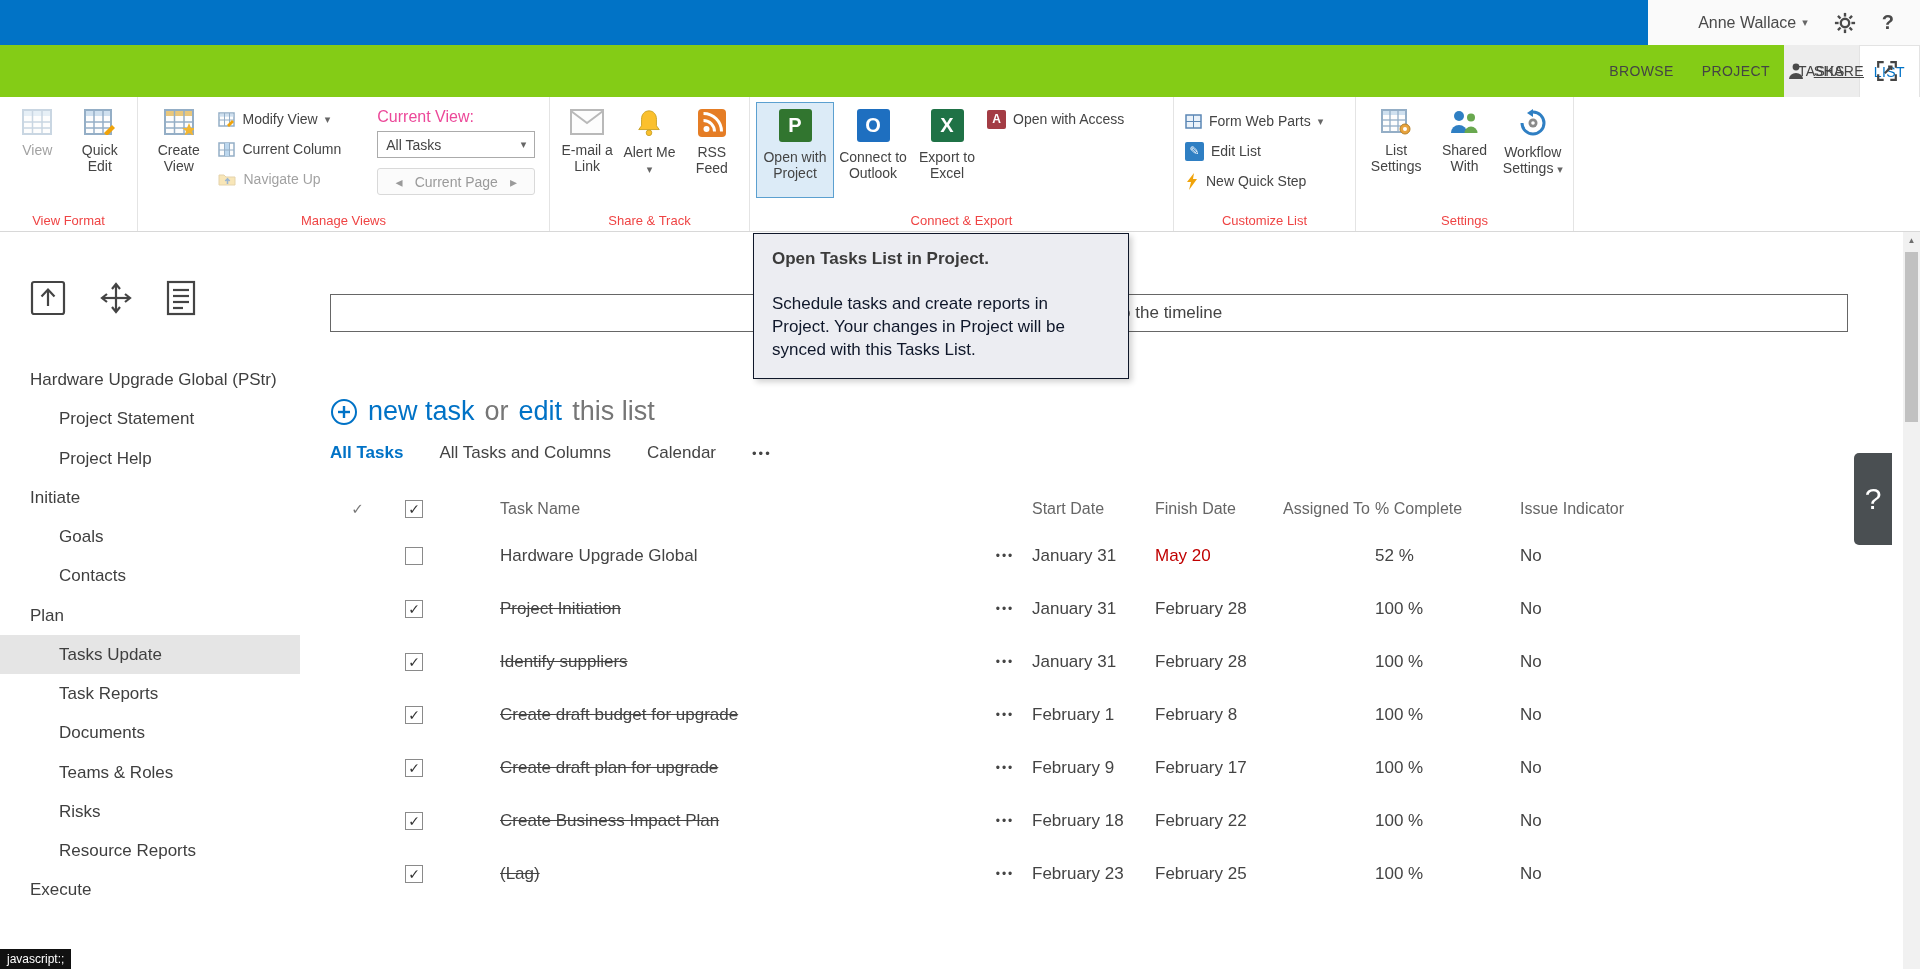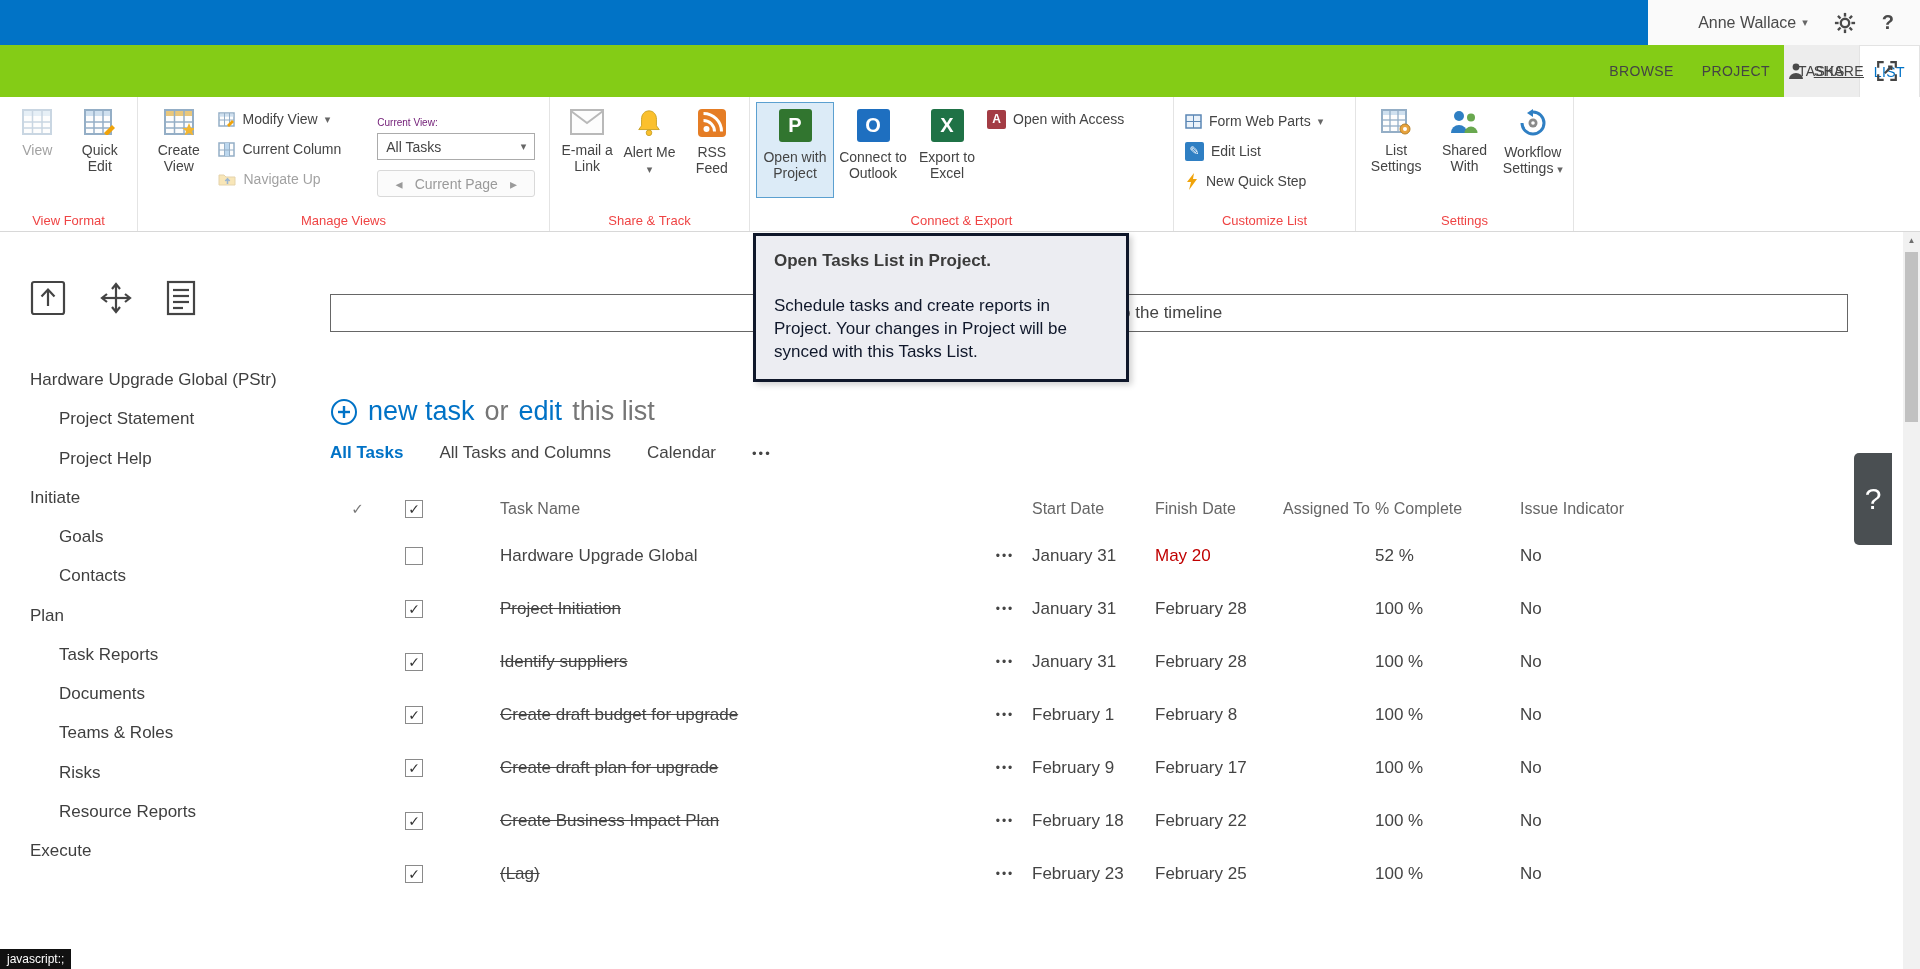--- a/index.html
+++ b/index.html
@@ -28,32 +28,32 @@
   .rgroup-label { position:absolute; bottom:3px; left:0; right:0; text-align:center; font-size:13px; color:#ef4444; white-space:nowrap; }
   .rgroup-buttons { display:flex; align-items:flex-start; height:100%; }
   .rbtn-big { width:70px; min-height:96px; display:flex; flex-direction:column; align-items:center; padding-top:6px; gap:7px;
     font-size:14px; text-align:center; line-height:1.15; color:#444; cursor:pointer; border:1px solid transparent; }
   .rbtn-big.wide { width:78px; }
   .rbtn-big.active-rbtn { border:1px solid #5ba0d0; background:#dcebf7; }
   .rbtn-big.disabled { opacity:.5; }
   .rcol { display:flex; flex-direction:column; gap:4px; padding-top:4px; }
   .rbtn-small { height:26px; display:flex; align-items:center; gap:7px; font-size:14px; color:#444; padding:0 5px; cursor:pointer; white-space:nowrap; }
   .rbtn-small.disabled { opacity:.5; }
-  .cv-label { font-size:10px; color:#701a75; padding:2px 5px 1px;margin-top:9px; }
+  .cv-label { font-size:16px; color:#ec4899; padding:2px 5px 1px; }
   .cv-select { width:158px; height:27px; border:1px solid #ababab; background:#fff; display:flex; align-items:center;
     justify-content:space-between; padding:0 8px; font-size:14px; margin-left:5px; cursor:pointer; }
   .cv-page { width:158px; height:27px; margin-left:5px; margin-top:6px; border:1px solid #d9d9d9; border-radius:3px; background:#fbfbfb;
     display:flex; align-items:center; justify-content:center; gap:12px; color:#9a9a9a; font-size:14px; }
   .off-icon { width:33px; height:33px; border-radius:3px; color:#fff; font-weight:bold; font-size:20px;
     display:flex; align-items:center; justify-content:center; }
   .off-icon.small { width:19px; height:19px; font-size:12px; border-radius:2px; }
 
   
   .tooltip { position:absolute; top:233px; left:753px; width:376px; min-height:146px; background:#ecedf2;
-    border:3px solid #0f172a; box-shadow:3px 3px 6px rgba(0,0,0,.18); padding:15px 18px; z-index:50; }
+    border:1px solid #0f172a; box-shadow:3px 3px 6px rgba(0,0,0,.18); padding:15px 18px; z-index:50; }
   .tooltip-title { font-size:17px; font-weight:bold; color:#3b3b3b; }
   .tooltip-body { font-size:17px; color:#0f172a; margin-top:24px; line-height:1.35; }
 
   
   .sidebar { position:absolute; top:232px; left:0; width:300px; bottom:0; background:#fff; }
   .side-icons { display:flex; gap:32px; padding:48px 0 0 30px; }
   .side-icon-btn { cursor:pointer; }
   .nav-list { margin-top:44px; }
   .nav-item { font-size:17px; color:#3f3f3f; padding:9px 10px 9px 30px; line-height:1.25; cursor:pointer; }
   .nav-item.lvl1 { padding-left:59px; }
@@ -428,20 +428,21 @@
     </span>
   </div>
   <div class="nav-list">
       <div class="nav-item lvl0">Hardware Upgrade Global (PStr)</div>
       <div class="nav-item lvl1">Project Statement</div>
       <div class="nav-item lvl1">Project Help</div>
       <div class="nav-item lvl0">Initiate</div>
       <div class="nav-item lvl1">Goals</div>
       <div class="nav-item lvl1">Contacts</div>
       <div class="nav-item lvl0">Plan</div>
+      <div class="nav-item lvl1 selected">Tasks Update</div>
       <div class="nav-item lvl1">Task Reports</div>
       <div class="nav-item lvl1">Documents</div>
       <div class="nav-item lvl1">Teams &amp; Roles</div>
       <div class="nav-item lvl1">Risks</div>
       <div class="nav-item lvl1">Resource Reports</div>
       <div class="nav-item lvl0">Execute</div>
     </div>
 </div>
 
 <div class="main">

